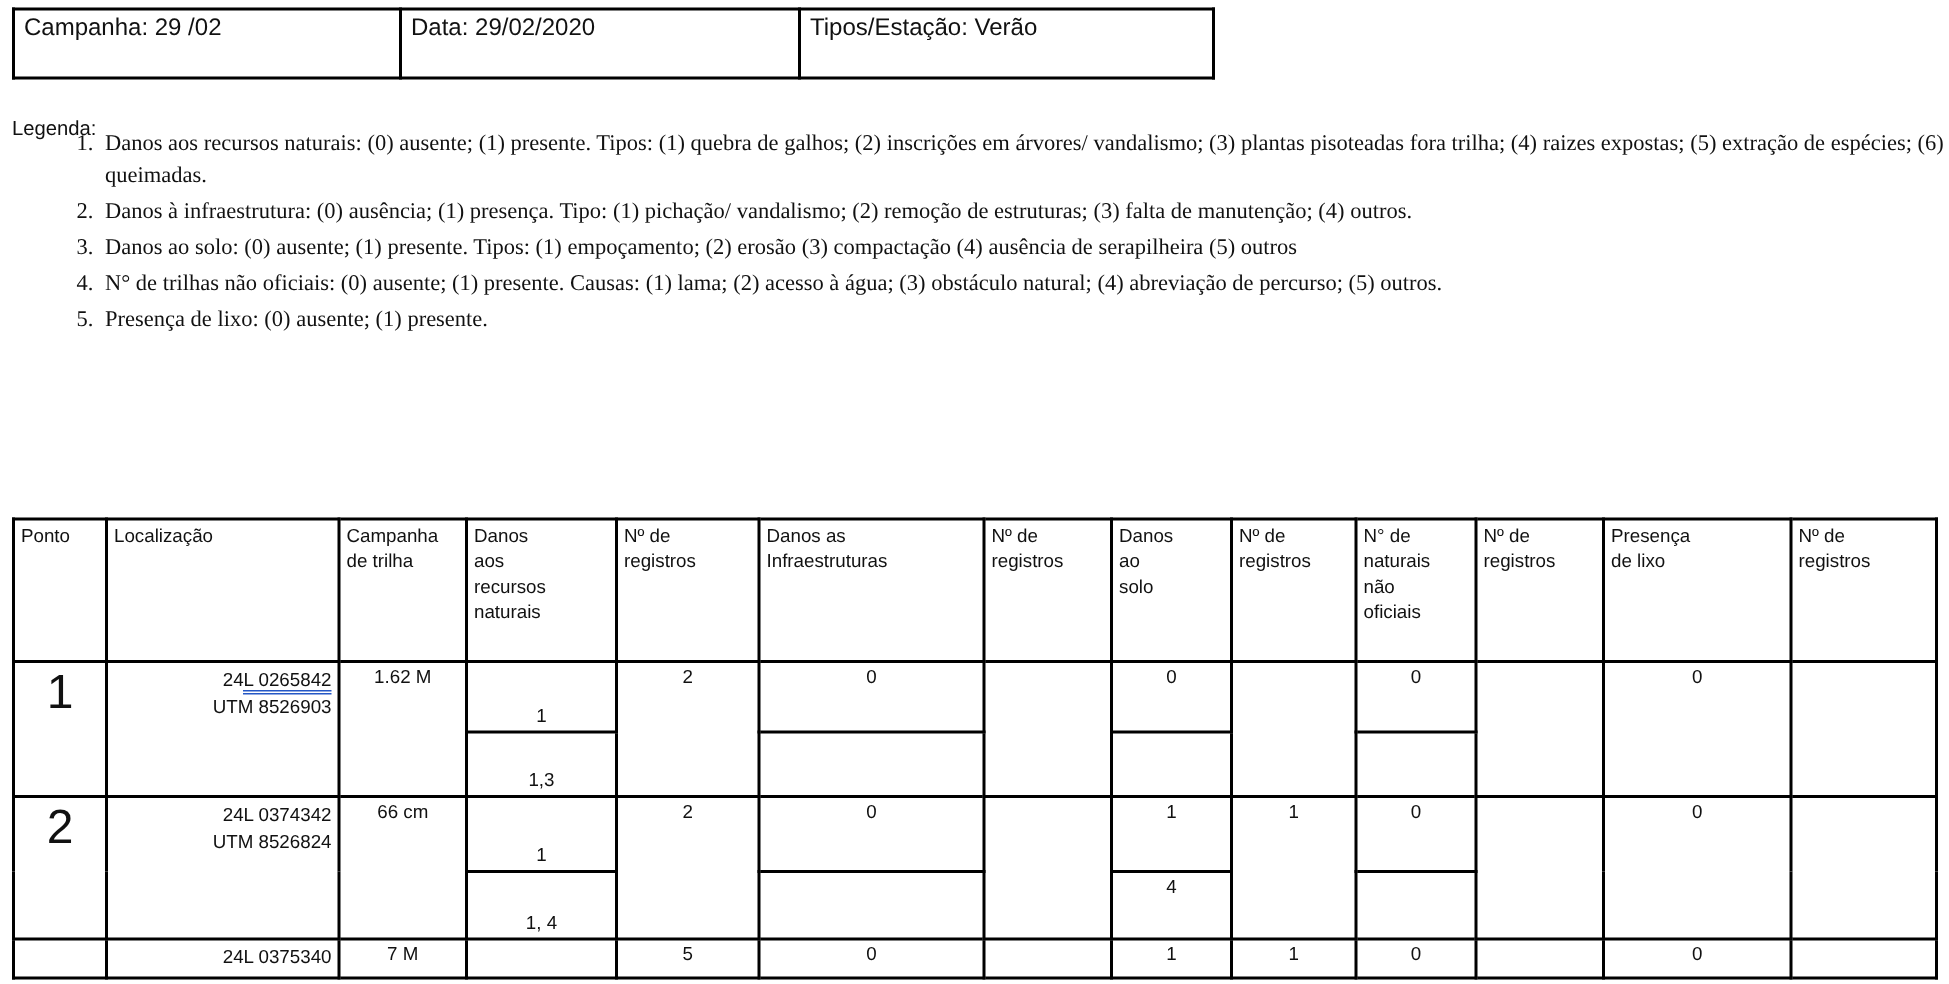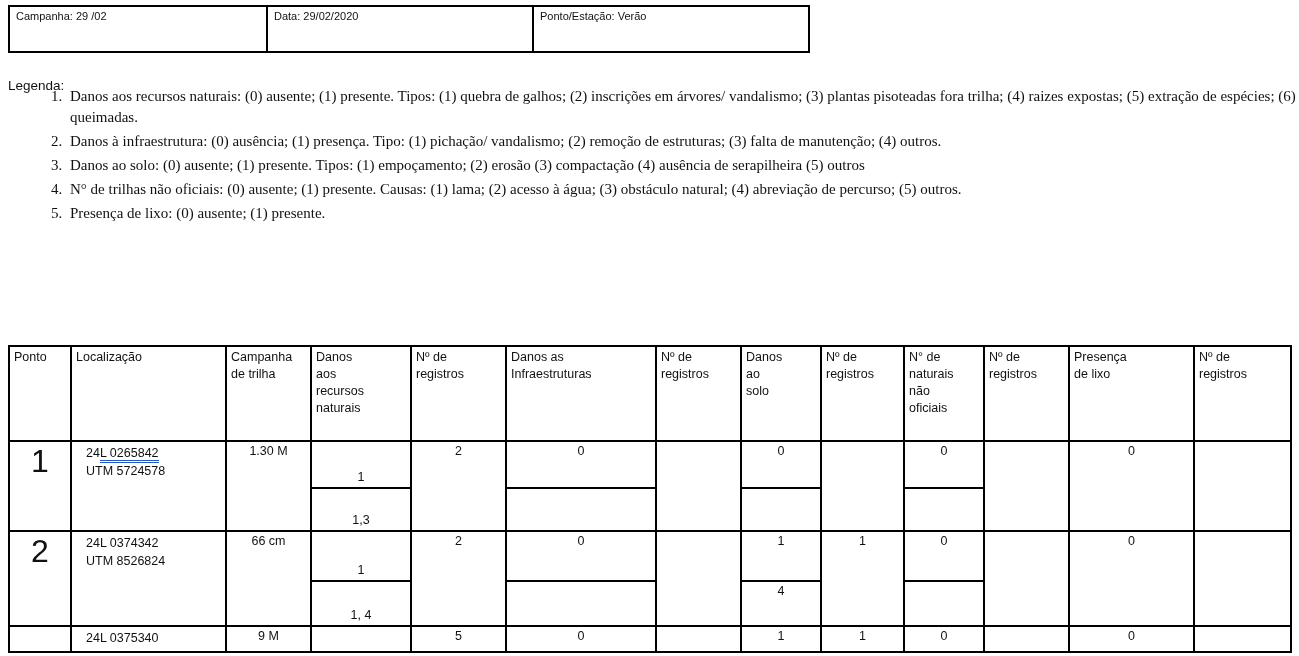--- a/index.html
+++ b/index.html
@@ -19,21 +19,21 @@
   .top-table {
     position: absolute;
     top: 5px; left: 8px;
     border-collapse: collapse;
     table-layout: fixed;
   }
   .top-table td {
     border: 2px solid #000;
     vertical-align: top;
     padding: 3px 6px;
-    font-size: 11px;
+    font-size: 16px;
     height: 38px;
     white-space: nowrap;
   }
 
   
   .legend-title {
     position: absolute;
     top: 78px; left: 8px;
     font-size: 13.5px;
   }
@@ -84,21 +84,21 @@
 
   td.ponto {
     vertical-align: top;
     text-align: center;
     font-size: 32px;
     line-height: 36px;
     padding-top: 1px;
   }
   td.loc {
     vertical-align: top;
-    text-align: left;
+    text-align: right;
     line-height: 18px;
     white-space: nowrap;
     padding-left: 14px;
   }
   td.topc {
     vertical-align: top;
     text-align: center;
   }
   td.botc {
     vertical-align: bottom;
@@ -117,21 +117,21 @@
   <table class="top-table">
     <colgroup>
       <col style="width:258px">
         <col style="width:266px">
         <col style="width:276px">
     </colgroup>
     <tbody>
         <tr>
       <td>Campanha:  29 /02</td>
       <td>Data: 29/02/2020</td>
-      <td>Ponto/Estação: Verão</td>
+      <td>Tipos/Estação: Verão</td>
     </tr>
   </tbody>
     </table>
 
   <div class="legend-title">Legenda:</div>
   <ol class="legend-list">
     <li>Danos aos recursos naturais: (0) ausente; (1) presente. Tipos: (1) quebra de galhos; (2) inscrições em árvores/ vandalismo; (3) plantas pisoteadas fora trilha; (4) raizes expostas; (5) extração de espécies; (6) queimadas.</li>
     <li>Danos à infraestrutura: (0) ausência; (1) presença. Tipo: (1) pichação/ vandalismo; (2) remoção de estruturas; (3) falta de manutenção; (4) outros.</li>
     <li>Danos ao solo: (0) ausente; (1) presente. Tipos: (1) empoçamento; (2) erosão (3) compactação (4) ausência de serapilheira (5) outros</li>
     <li>N° de trilhas não oficiais: (0) ausente; (1) presente. Causas: (1) lama; (2) acesso à água; (3) obstáculo natural; (4) abreviação de percurso; (5) outros.</li>
@@ -185,23 +185,23 @@
       <th>Presença
 de lixo</th>
       <th>Nº de
 registros</th>
     </tr>
 
     <tr class="r1a">
       <td class="ponto" rowspan="2">1</td>
       <td class="loc" rowspan="2">
         <div><span>24</span><span class="utm-link">L 0265842</span></div>
-        <div>UTM 5724578</div>
+        <div>UTM 8526903</div>
       </td>
-      <td class="topc" rowspan="2">1.30 M</td>
+      <td class="topc" rowspan="2">1.62 M</td>
       <td class="botc">1</td>
       <td class="topc" rowspan="2">2</td>
       <td class="topc">0</td>
       <td class="topc" rowspan="2"></td>
       <td class="topc">0</td>
       <td class="topc" rowspan="2"></td>
       <td class="topc">0</td>
       <td class="topc" rowspan="2"></td>
       <td class="topc" rowspan="2">0</td>
       <td class="topc" rowspan="2"></td>
@@ -236,21 +236,21 @@
     <tr class="r2b">
       <td class="botc">1, 4</td>
       <td class="topc"></td>
       <td class="topc">4</td>
       <td class="topc"></td>
     </tr>
 
     <tr class="r3">
       <td></td>
       <td class="loc">24L 0375340</td>
-      <td class="topc">9 M</td>
+      <td class="topc">7 M</td>
       <td class="topc"></td>
       <td class="topc">5</td>
       <td class="topc">0</td>
       <td class="topc"></td>
       <td class="topc">1</td>
       <td class="topc">1</td>
       <td class="topc">0</td>
       <td class="topc"></td>
       <td class="topc">0</td>
       <td class="topc"></td>

